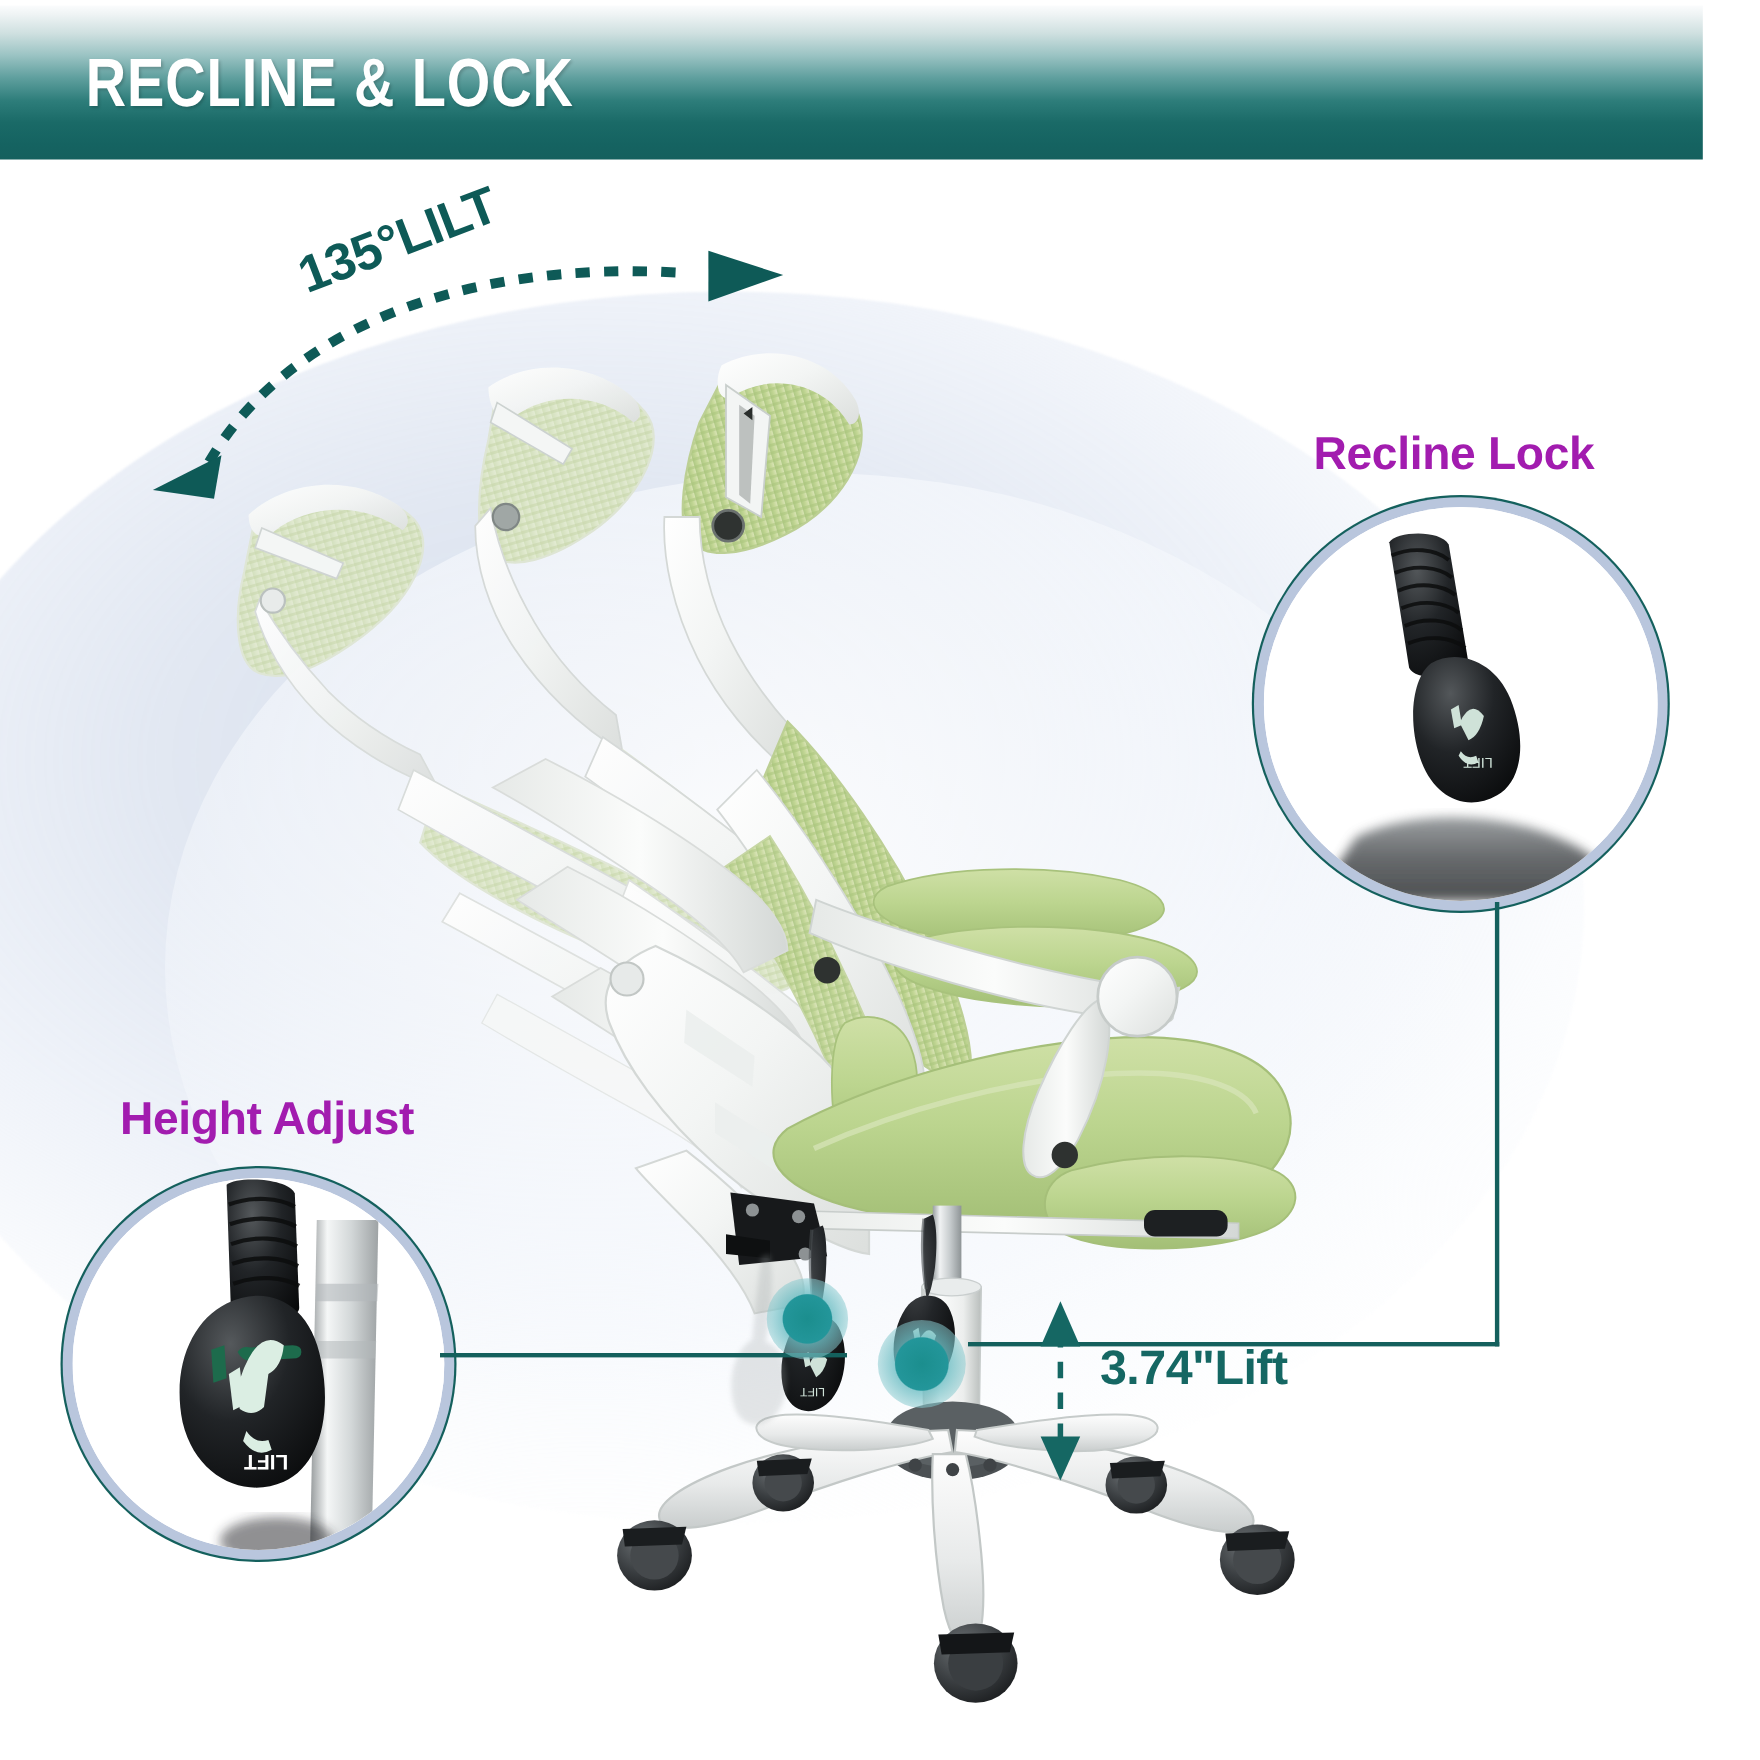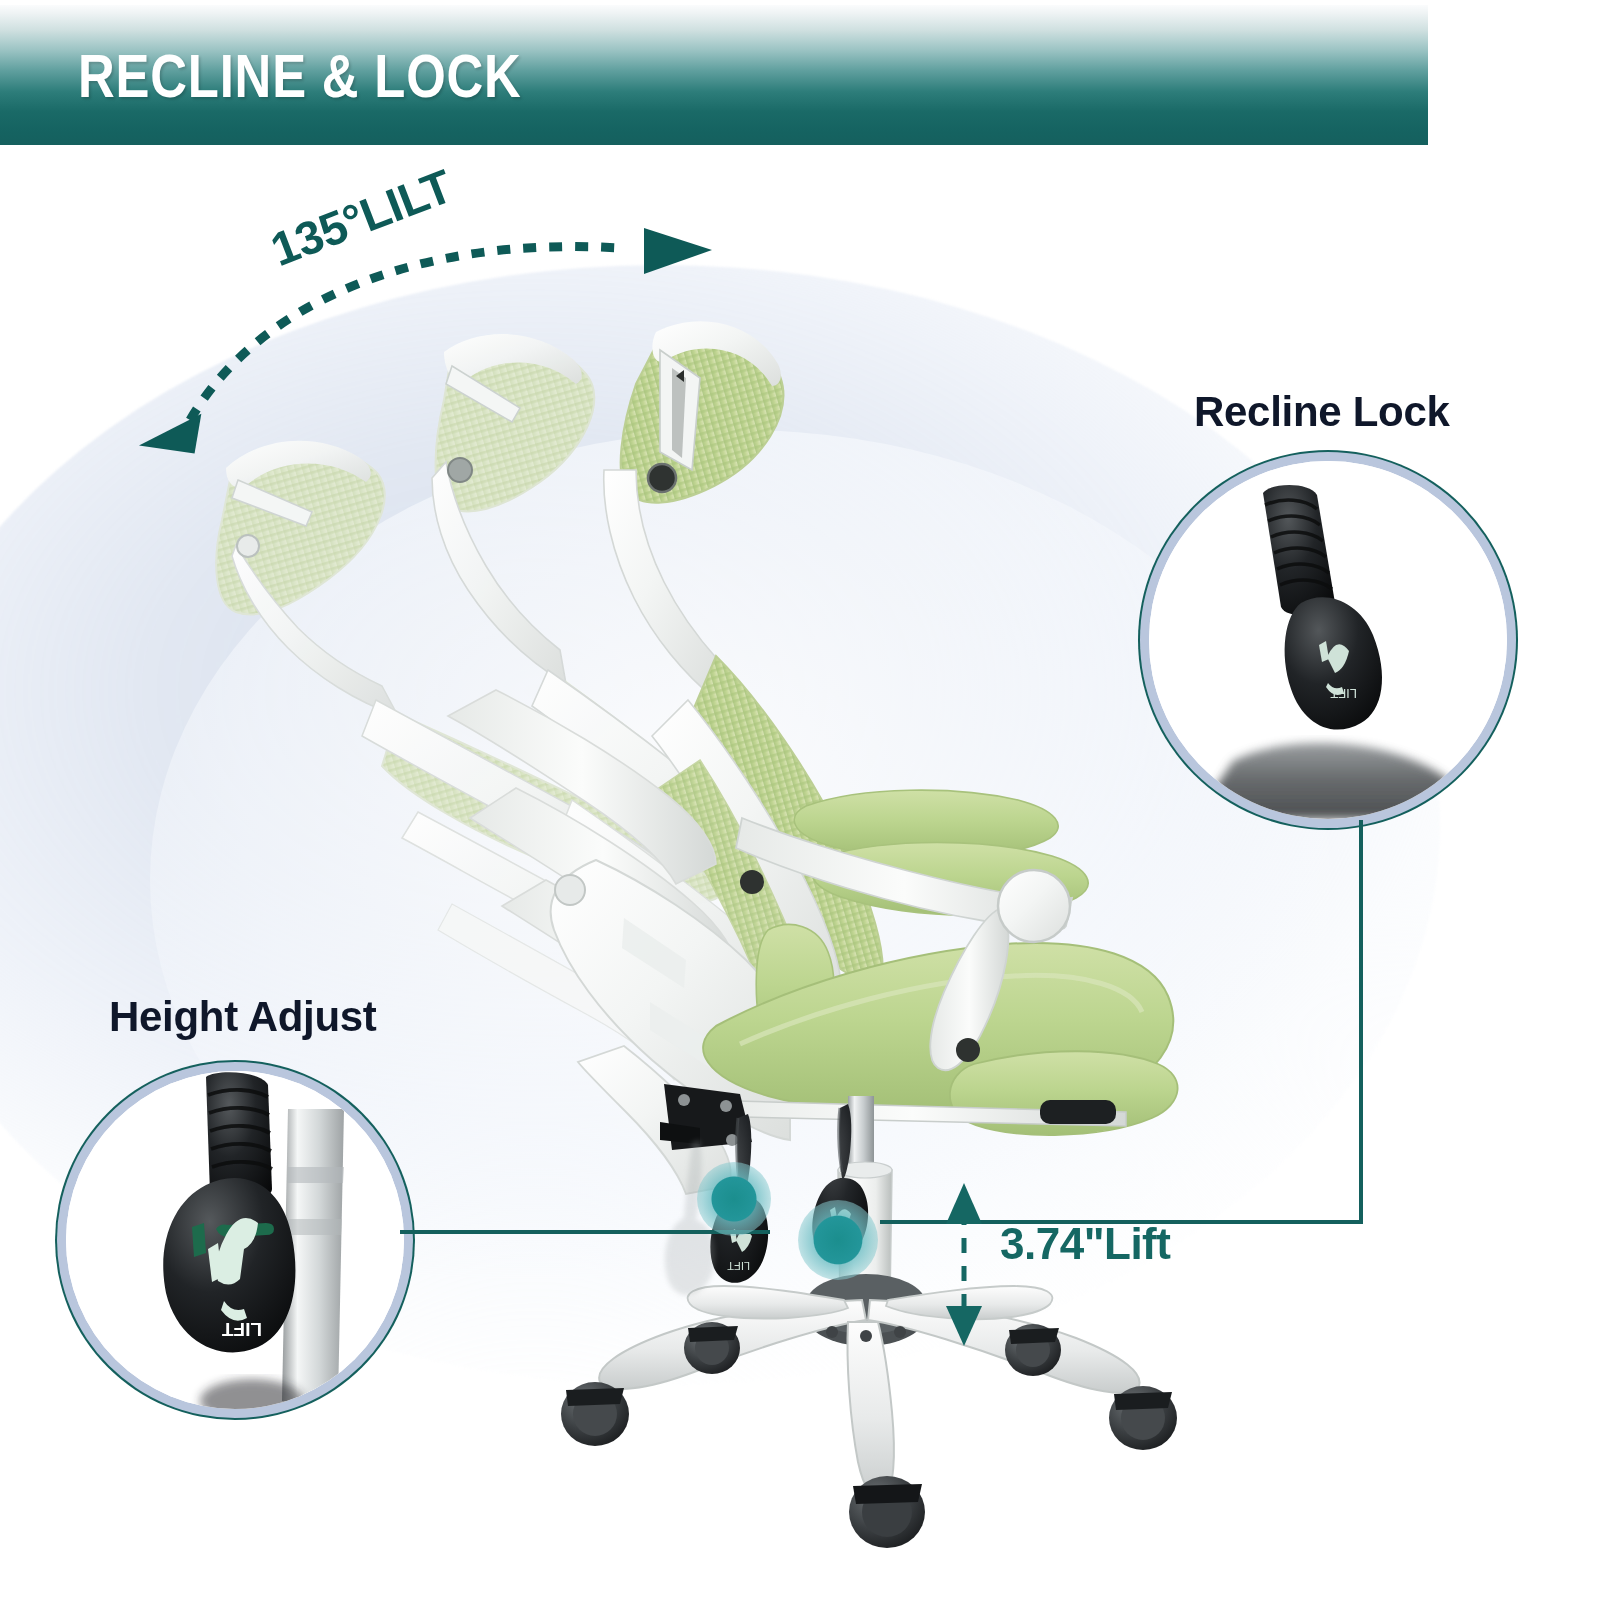--- a/index.html
+++ b/index.html
@@ -10,21 +10,21 @@
   }
   #stage{
     position:relative;
     width:1600px;height:1600px;
     background:#ffffff;
     overflow:hidden;
   }
 
   
   .banner{
-    position:absolute;left:0;top:5px;width:1428px;height:140px;
+    position:absolute;left:0;top:5px;width:1548px;height:140px;
     background:linear-gradient(to bottom,
       #fbfcfd 0%,
       #eef3f4 6%,
       #cfe0e0 18%,
       #9cc4c4 32%,
       #5f9f9e 47%,
       #2d7d7a 62%,
       #1a6a67 76%,
       #156361 90%,
       #15605e 100%);
@@ -85,21 +85,21 @@
   
   .callout{
     position:absolute;
     border-radius:50%;
     background:#ffffff;
     box-shadow:0 0 0 9px #b9c6dd, 0 0 0 11px #14605d;
     overflow:hidden;
   }
   .callout-label{
     position:absolute;
-    color:#0f172a;
+    color:#a21caf;
     font-size:42px;
     font-weight:bold;
     white-space:nowrap;
     letter-spacing:-0.3px;
   }
   #recline-circle{left:1149px;top:461px;width:358px;height:358px;}
   #recline-label{left:1194px;top:388px;}
   #height-circle{left:66px;top:1071px;width:338px;height:338px;}
   #height-label{left:109px;top:993px;text-align:center;}
 

